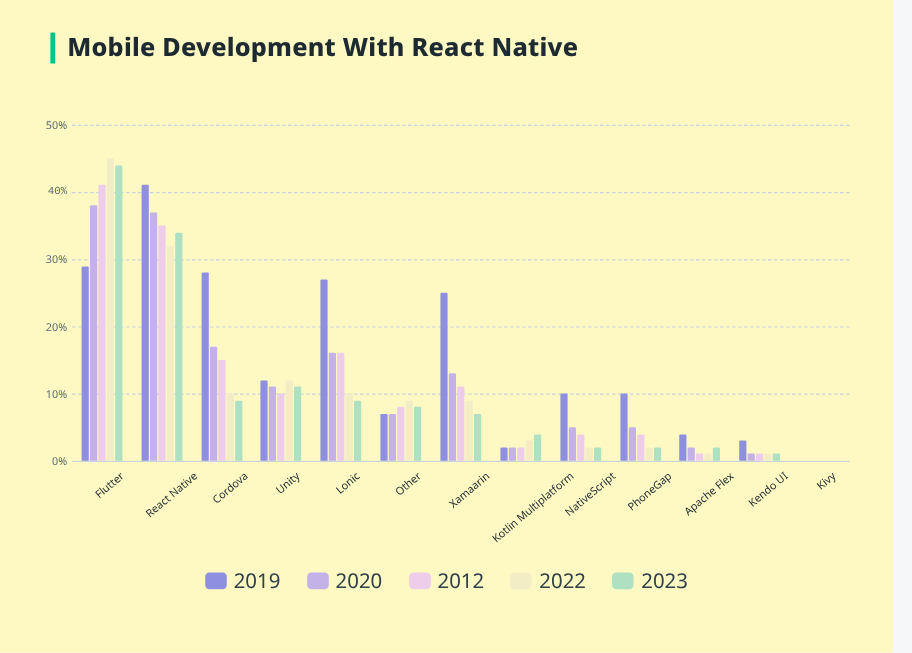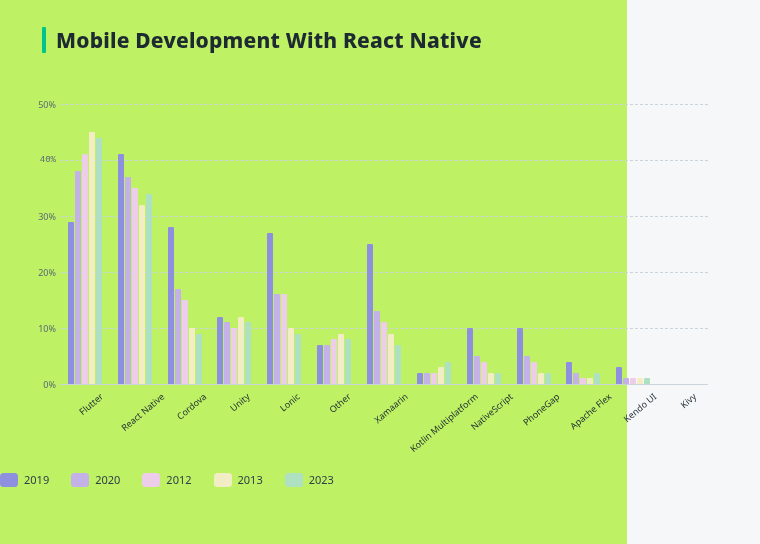--- a/index.html
+++ b/index.html
@@ -1,35 +1,35 @@
 <!DOCTYPE html>
 <html><head>
 <meta charset="utf-8">
 <style>
   html,body{margin:0;padding:0;background:#f5f7f8;font-family:system-ui,-apple-system,"Segoe UI",Roboto,Arial,sans-serif;color:#1e2a32}
-  .canvas{width:627px;height:544px;position:relative;box-sizing:border-box;background:#bef264}
+  .canvas{width:744px;height:544px;position:relative;box-sizing:border-box;background:#fef9c3}
   .title-wrap{position:absolute;left:42px;top:26px;display:flex;align-items:center}
   .title-bar{width:4px;height:26px;background:#00c48c;margin-right:10px;border-radius:1px}
   .title{font-size:21px;font-weight:800;letter-spacing:.2px}
   .plot{position:absolute;left:60px;top:104px;width:648px;height:280px}
   .grid{position:absolute;inset:0}
   .grid-line{position:absolute;left:0;right:0;height:2px}
   .grid-solid{border-top:1.4px solid #c9d4db}
   .grid-dash{border-top:1.4px dashed #c9d4db}
   .y-tick{position:absolute;left:-34px;width:30px;text-align:right;font-size:9px;color:#5a6a74;transform:translateY(-50%)}
   .groups{position:absolute;inset:0;display:flex}
   .group{flex:1 1 0;position:relative;display:flex;align-items:flex-end;justify-content:center;gap:1px}
   .bar{width:6px;border-radius:1px 1px 0 0}
   .cat-label{position:absolute;left:50%;top:100%;transform:translate(-55%,6px) rotate(-40deg);transform-origin:right top;font-size:9px;color:#1e2a32;white-space:nowrap;text-align:right}
   .c2019{background:#8f8fe0}
   .c2020{background:#c4b1e8}
   .c2021{background:#eecdea}
   .c2022{background:#f3edc6}
   .c2023{background:#aee0c2}
-  .legend{position:absolute;left:0;right:0;top:472px;display:flex;gap:22px;font-size:11px;color:#304049}
+  .legend{position:absolute;left:0;right:0;top:472px;display:flex;justify-content:center;gap:22px;font-size:17px;color:#304049}
   .legend-item{display:flex;align-items:center;gap:6px}
   .swatch{width:18px;height:14px;border-radius:3.5px}
   .logo{position:absolute;right:20px;bottom:18px;display:flex;align-items:center;gap:6px;font-weight:700;font-size:15px;color:#1e2a32}
   .logo svg{width:18px;height:18px}
   .logo .biz{font-weight:400}
 </style>
 </head>
 <body>
 
 <div class="canvas">
@@ -169,21 +169,21 @@
       <div class="legend-item">
         <div class="swatch c2020"></div>
         <span>2020</span>
       </div>
       <div class="legend-item">
         <div class="swatch c2021"></div>
         <span>2012</span>
       </div>
       <div class="legend-item">
         <div class="swatch c2022"></div>
-        <span>2013</span>
+        <span>2022</span>
       </div>
       <div class="legend-item">
         <div class="swatch c2023"></div>
         <span>2023</span>
       </div>
     </div>
 
 </div>
 
 </body></html>

